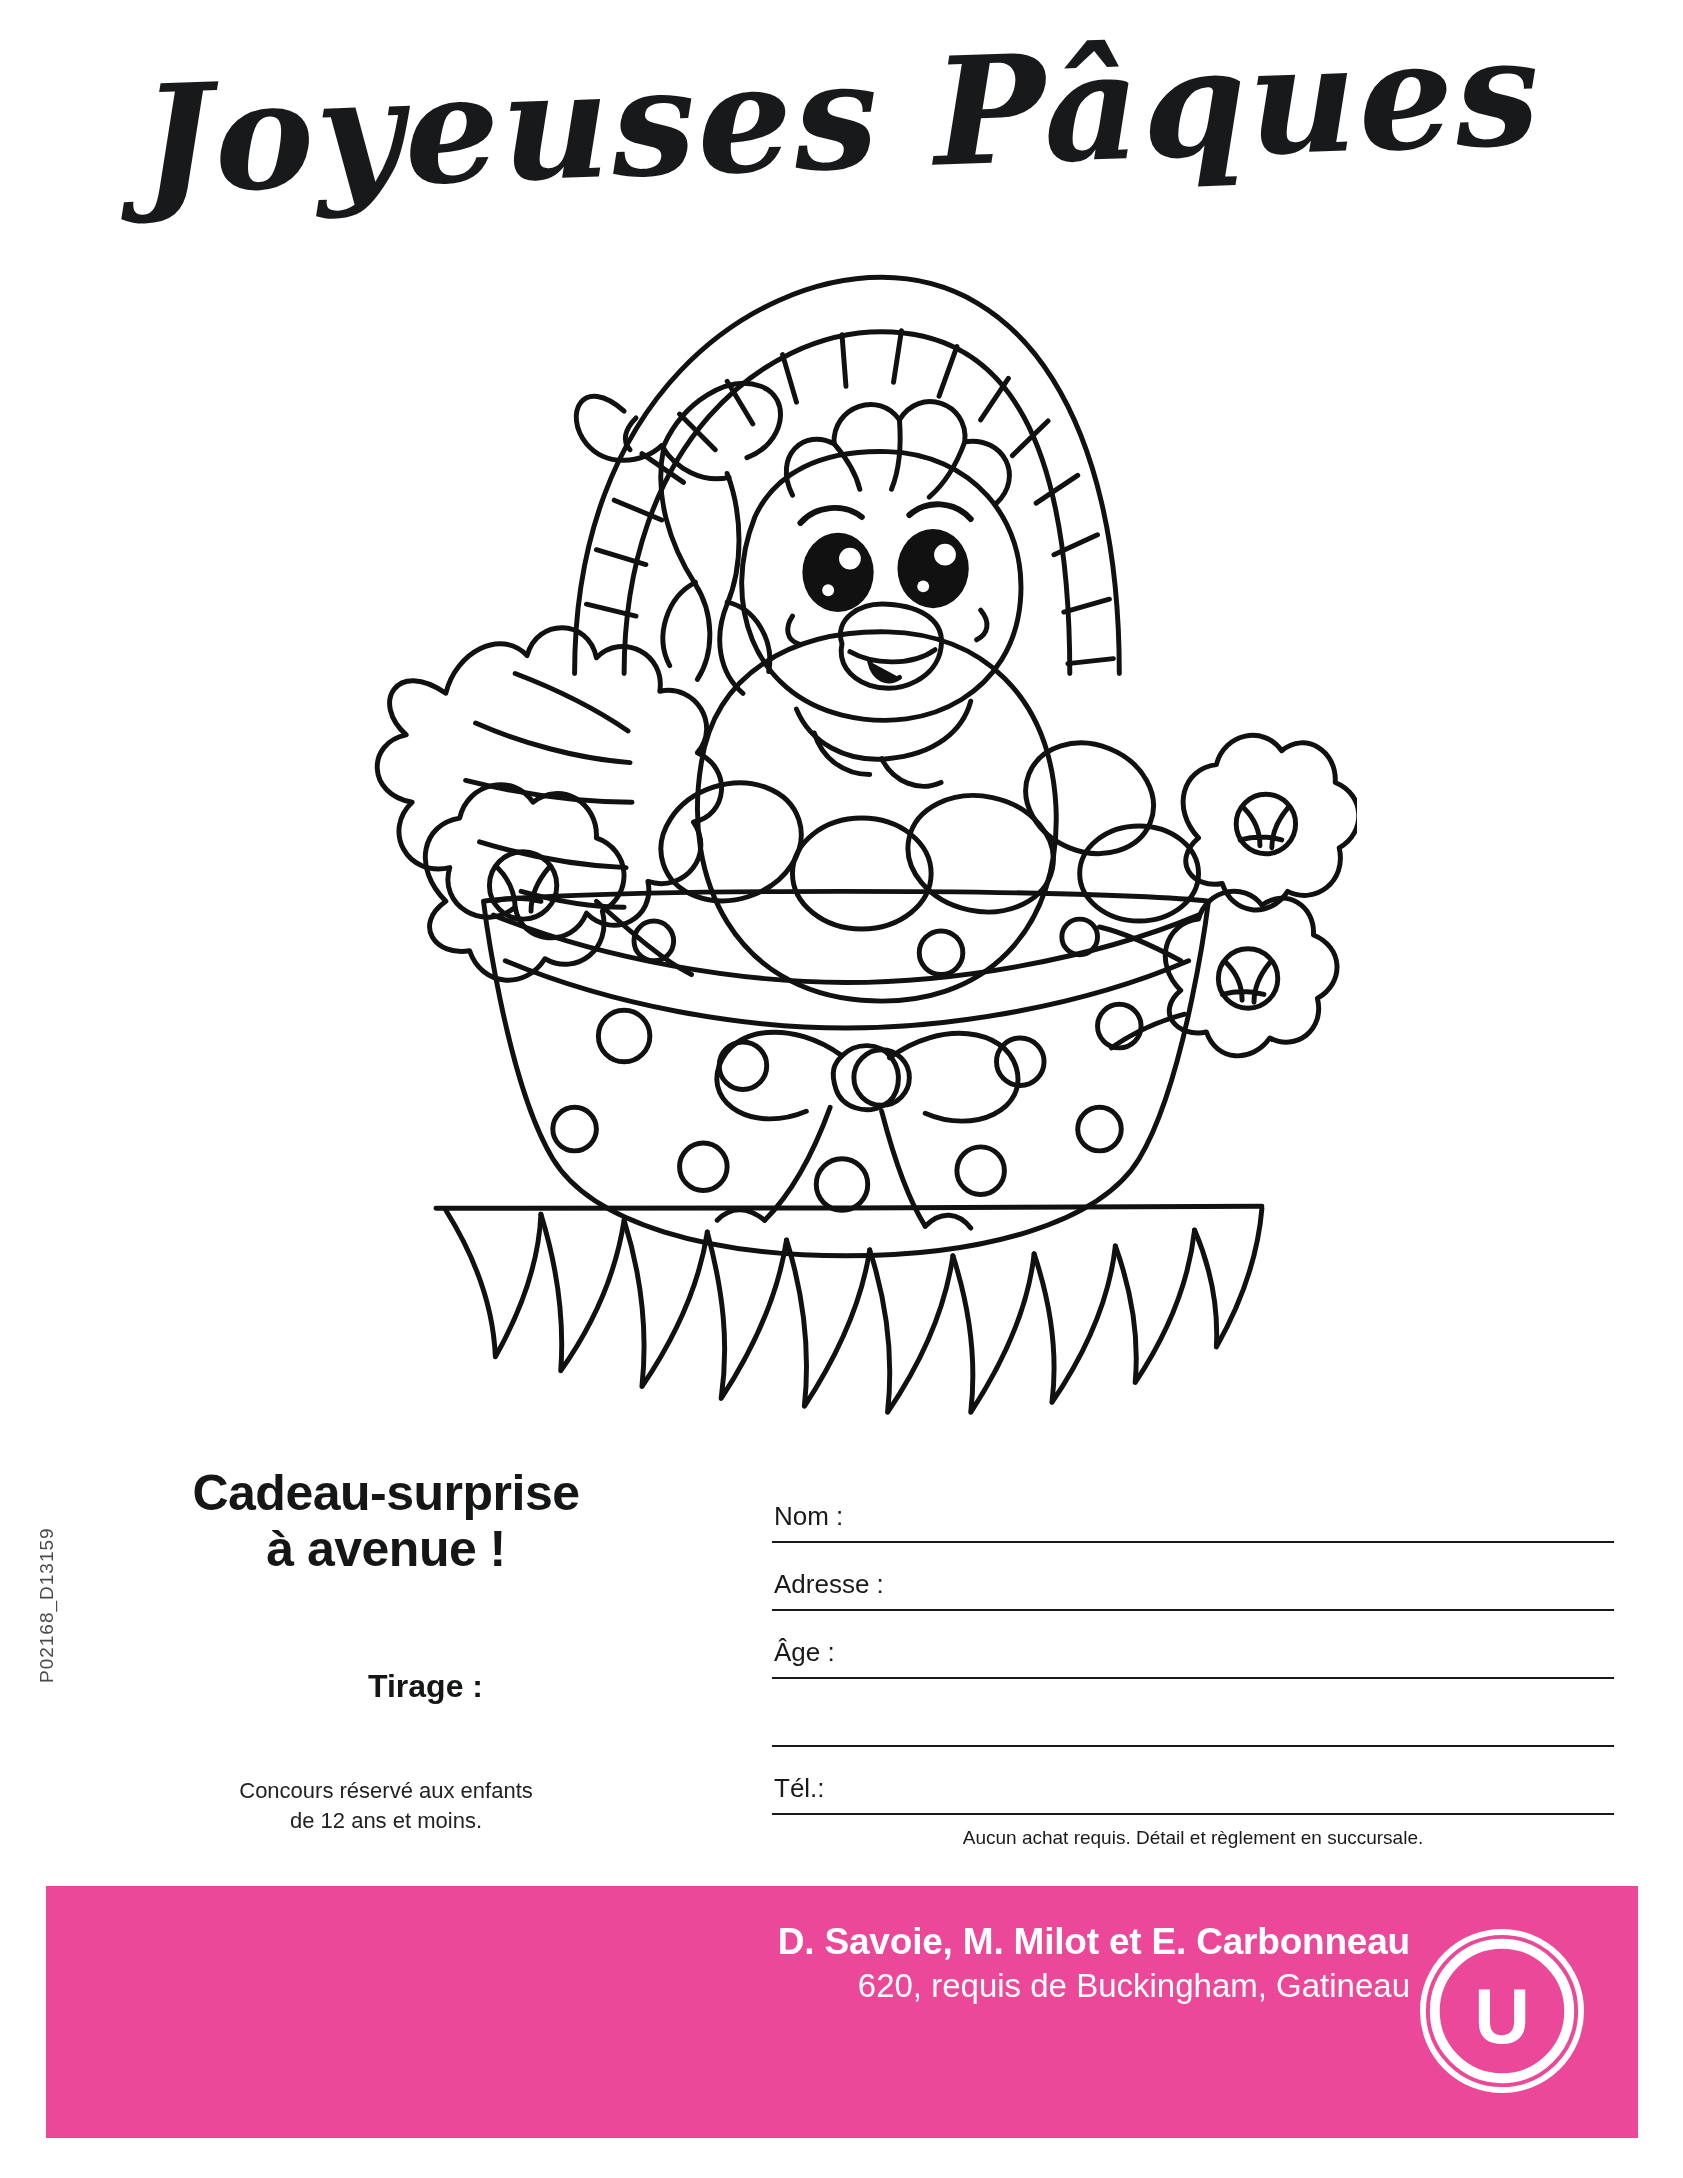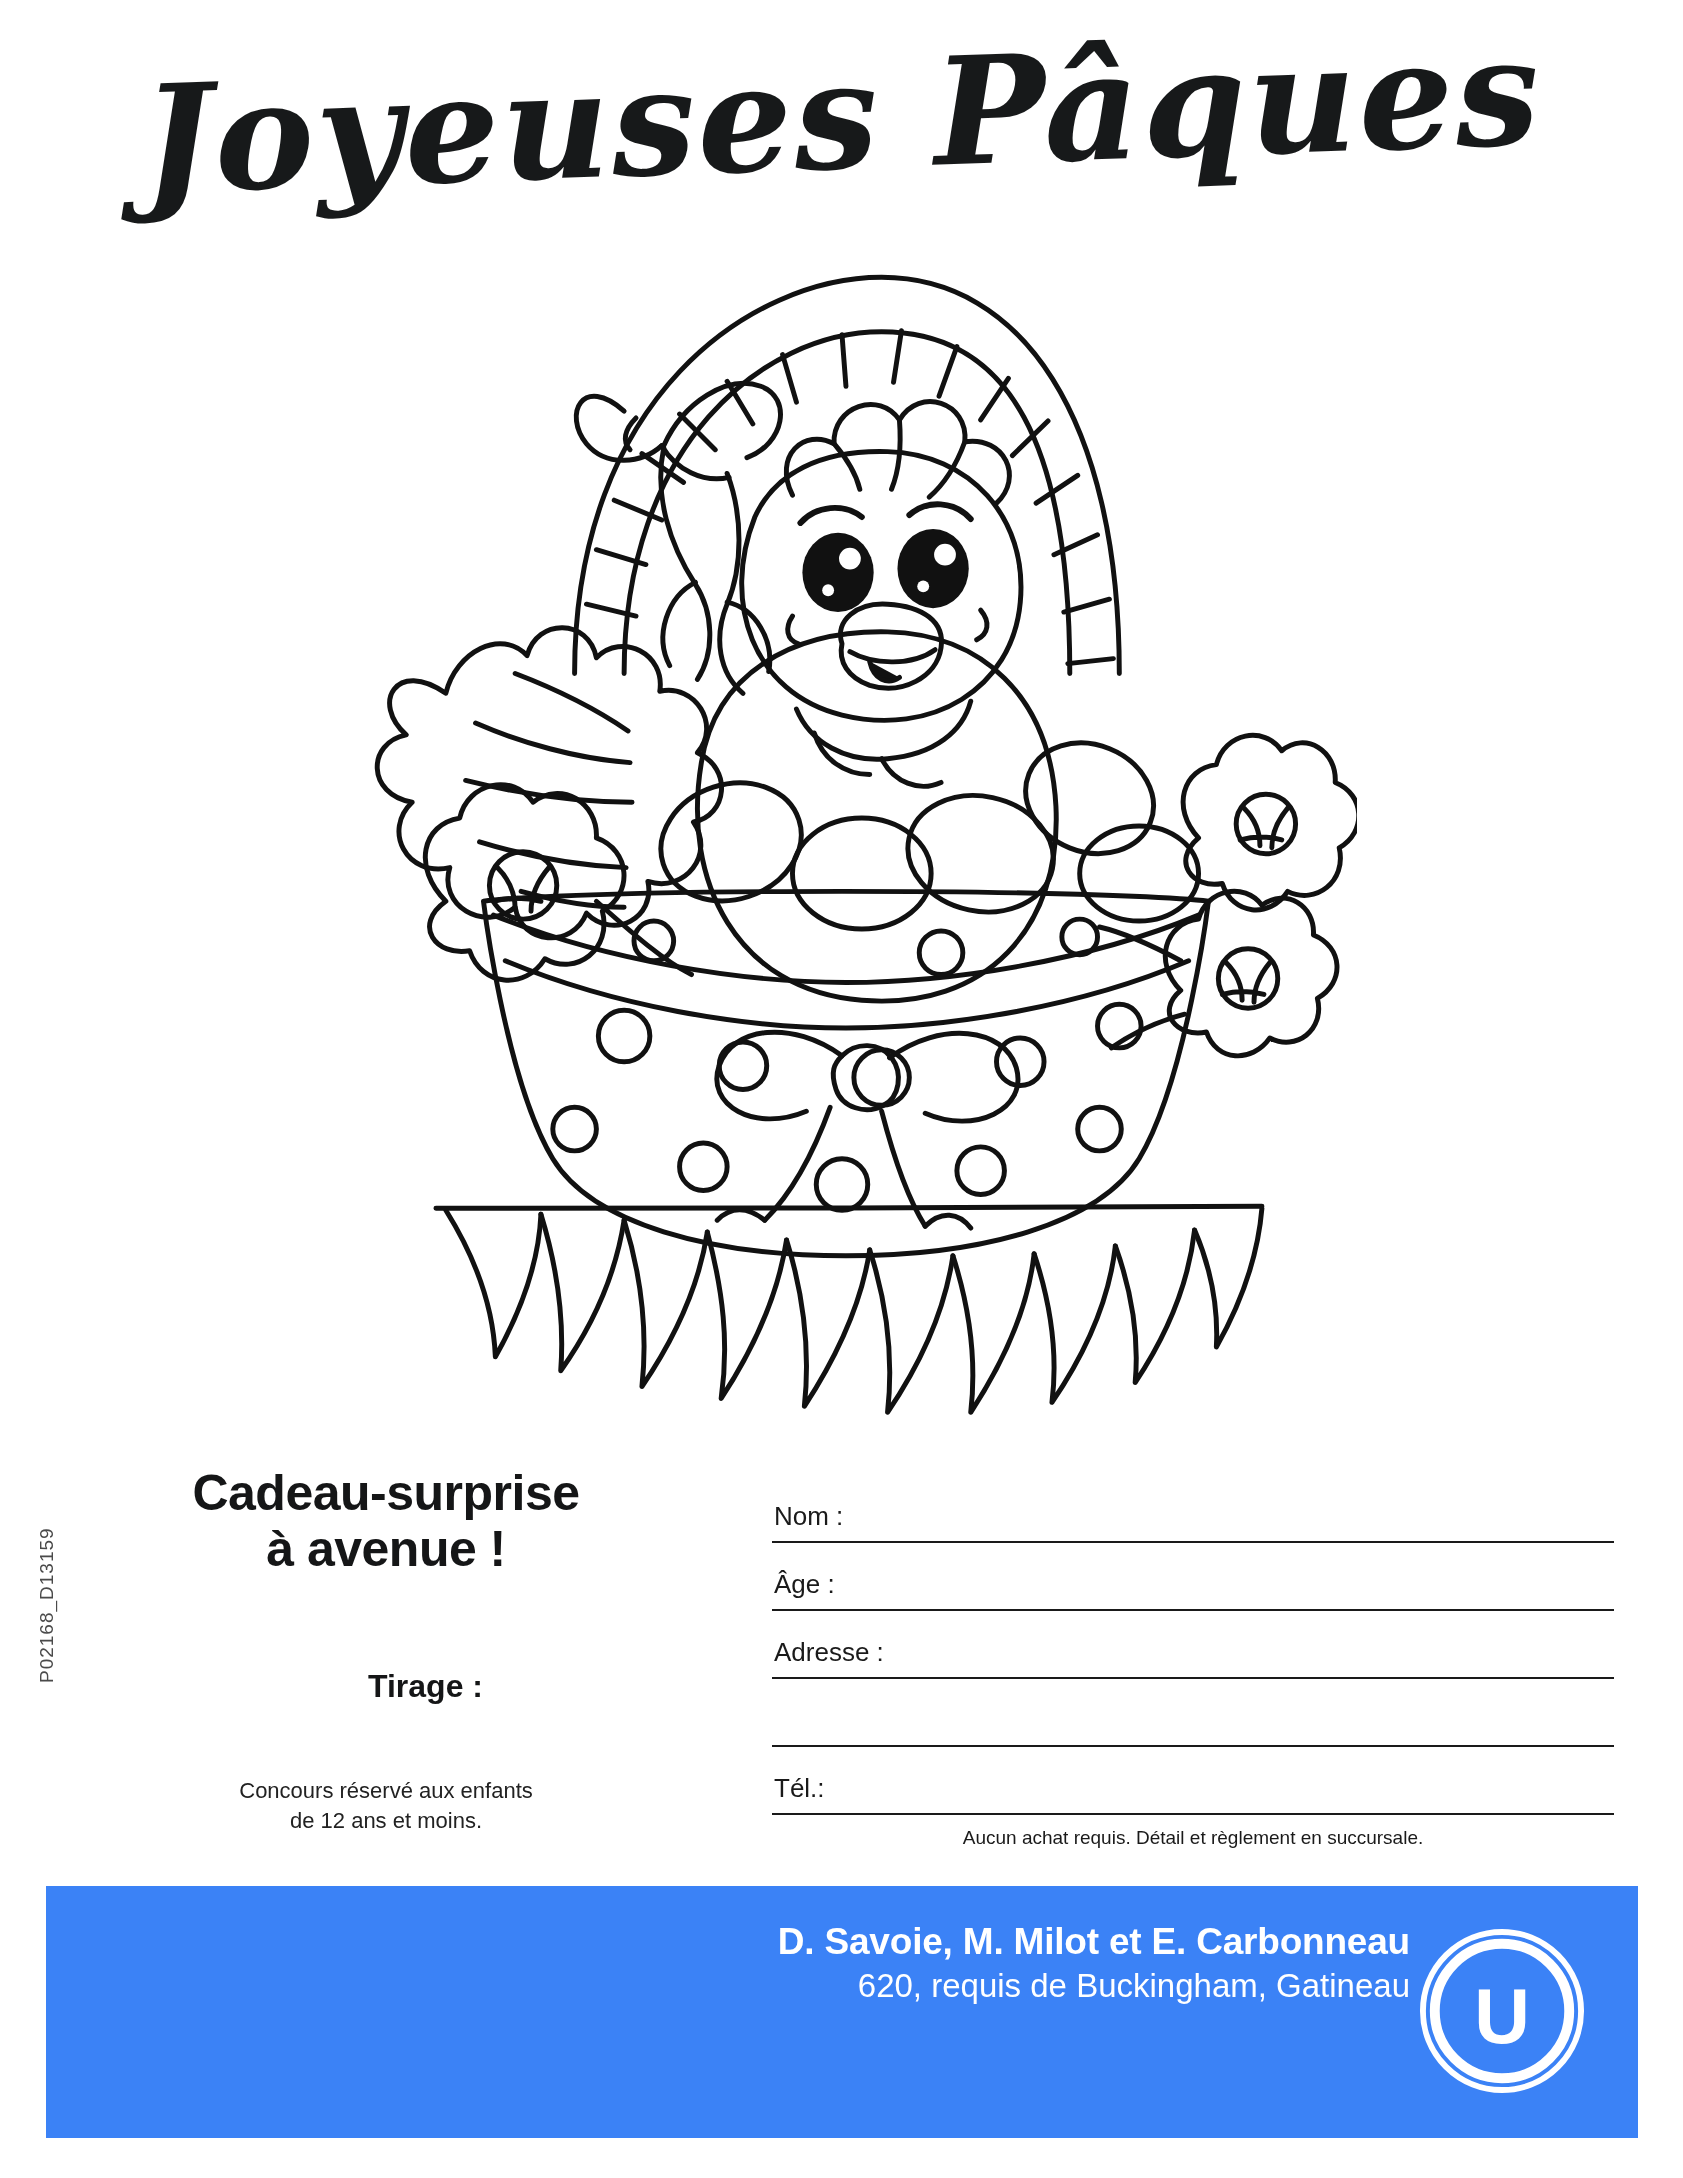--- a/index.html
+++ b/index.html
@@ -114,21 +114,21 @@
     white-space: nowrap;
   }
 
   
   .footer {
     position: absolute;
     left: 46px;
     top: 1886px;
     width: 1592px;
     height: 252px;
-    background: #3b82f6;
+    background: #ec4899;
     color: #ffffff;
   }
   .footer-text {
     position: absolute;
     right: 228px;
     top: 32px;
     text-align: right;
     line-height: 1.28;
   }
   .footer-name {
@@ -302,24 +302,24 @@
   </div>
 </div>
 
 <div class="vcode">P02168_D13159</div>
 
 <div class="form">
   <div class="field">
     <span class="field-label">Nom :</span>
   </div>
   <div class="field">
+    <span class="field-label">Adresse :</span>
+  </div>
+  <div class="field">
     <span class="field-label">Âge :</span>
-  </div>
-  <div class="field">
-    <span class="field-label">Adresse :</span>
   </div>
   <div class="field blank">
     <span class="field-label"></span>
   </div>
   <div class="field">
     <span class="field-label">Tél.:</span>
   </div>
   <div class="disclaimer">Aucun achat requis. Détail et règlement en succursale.</div>
 </div>
 

